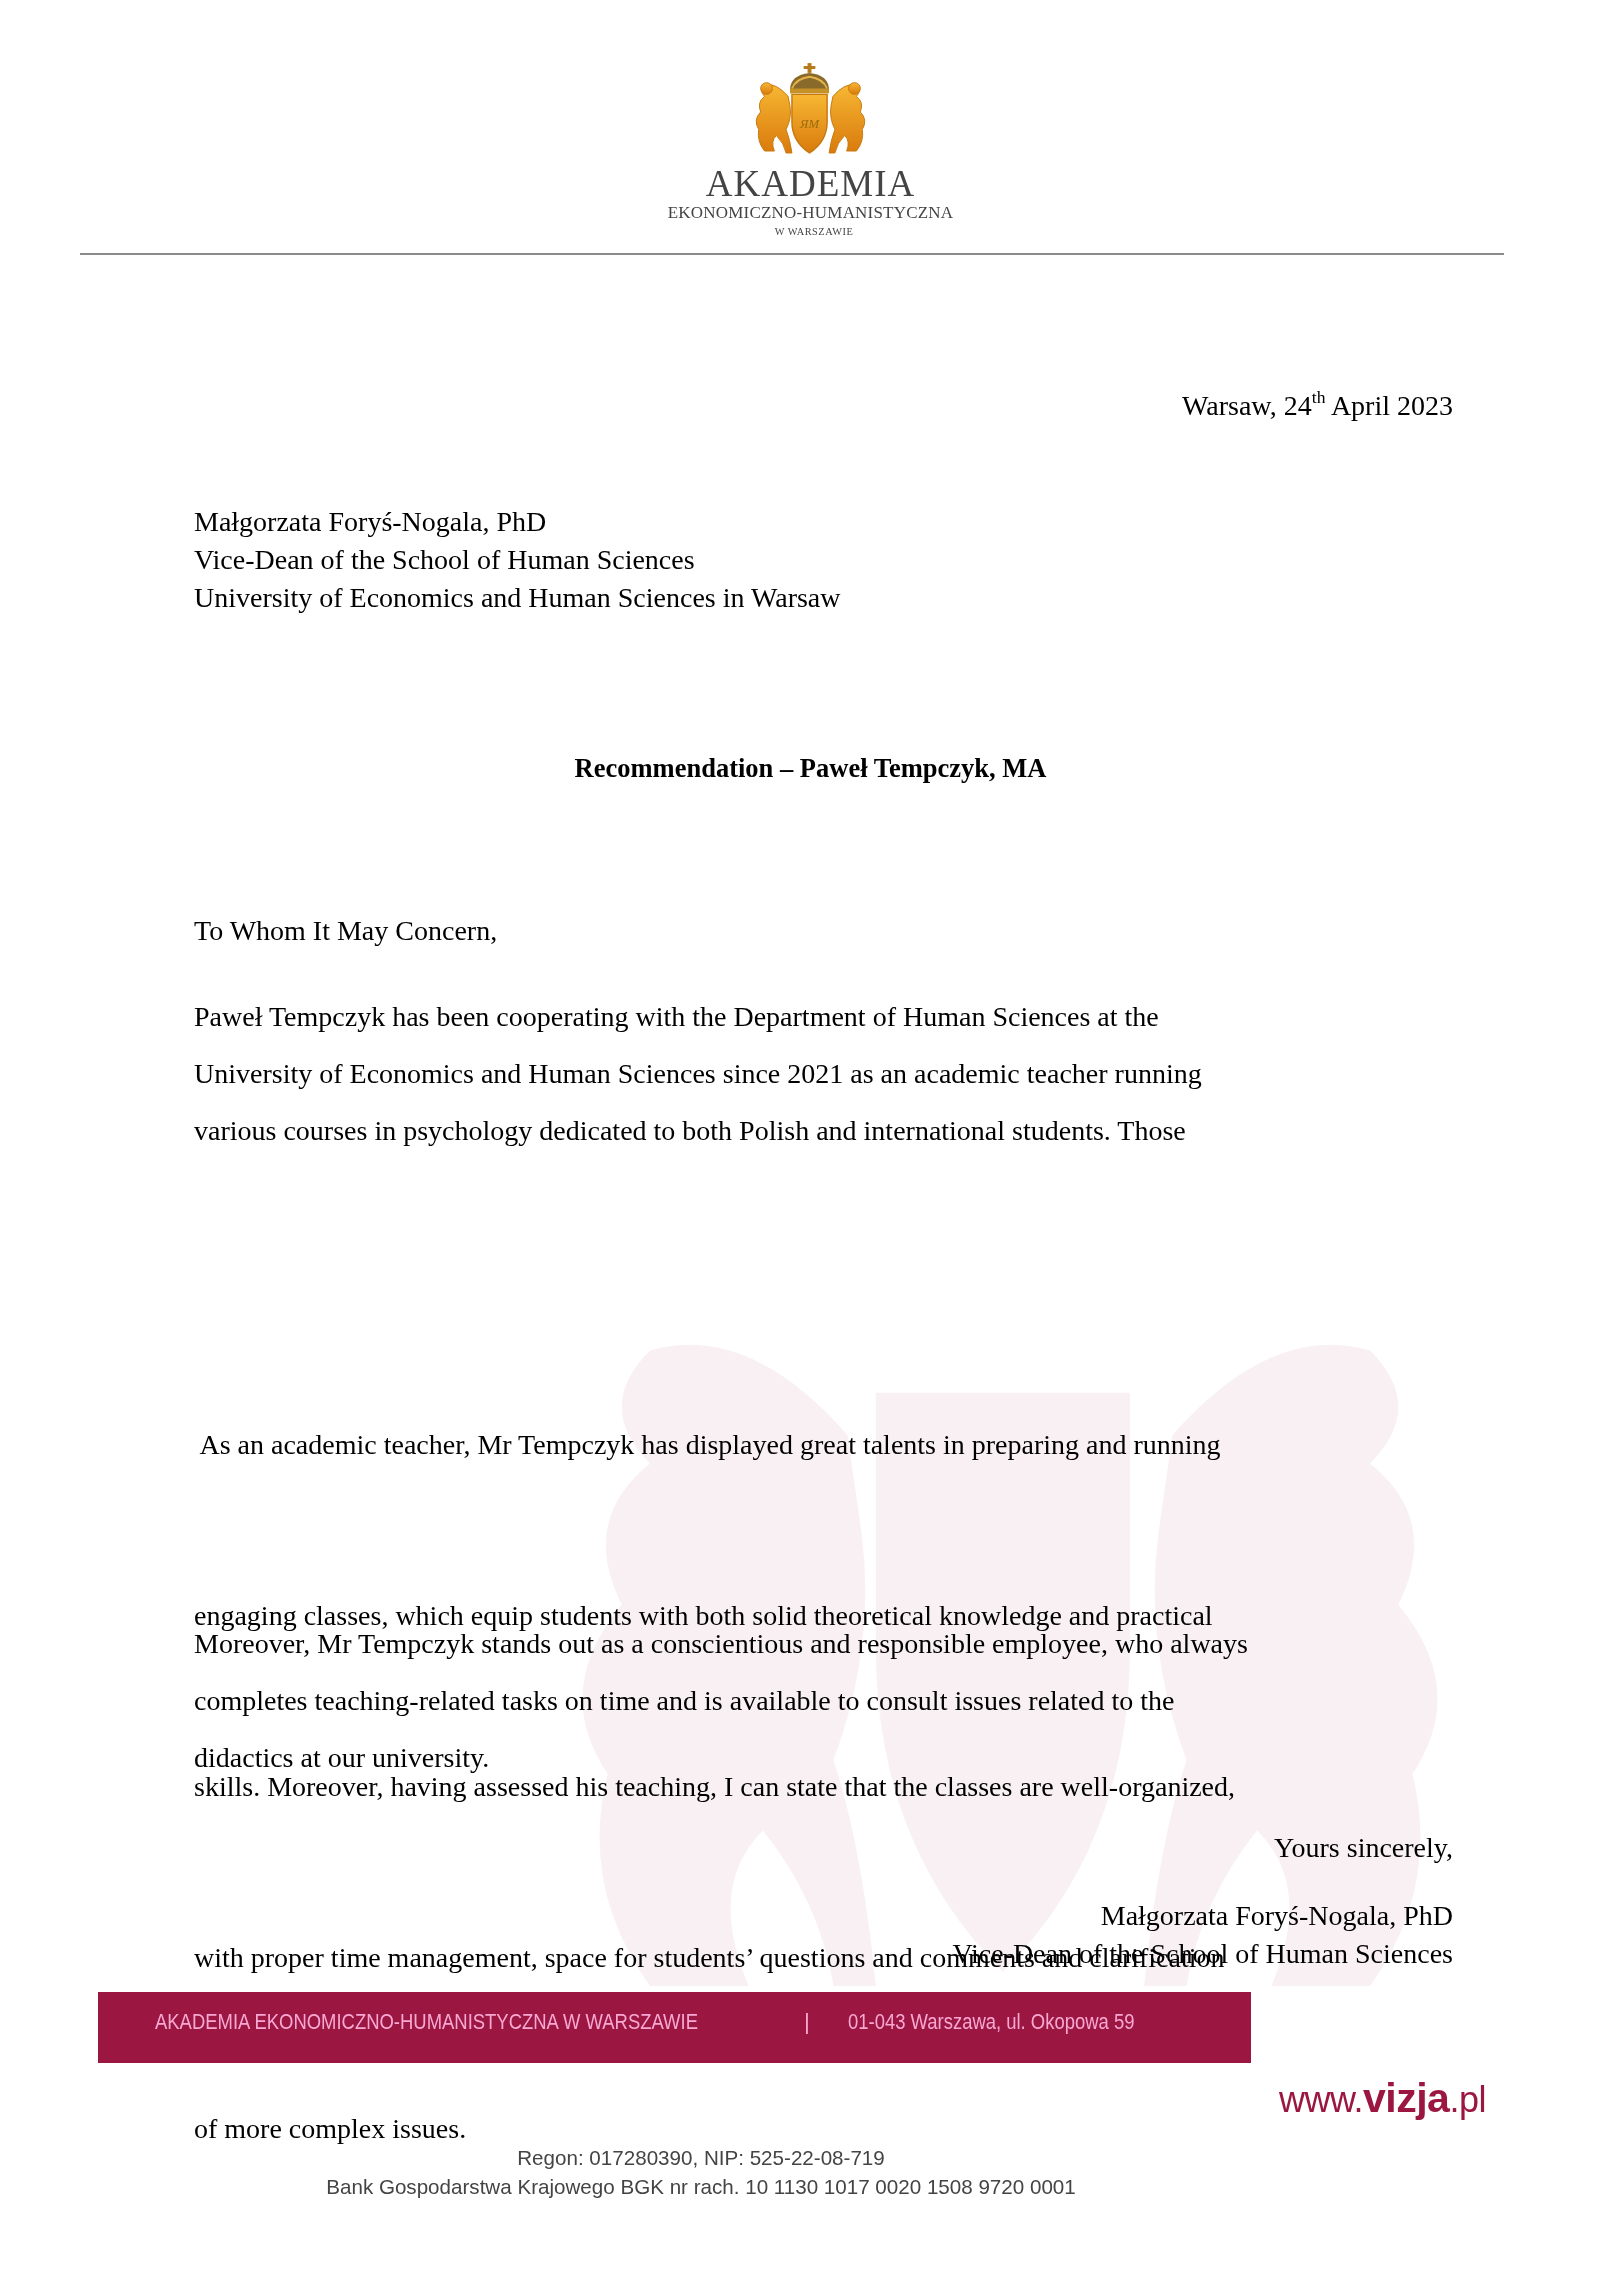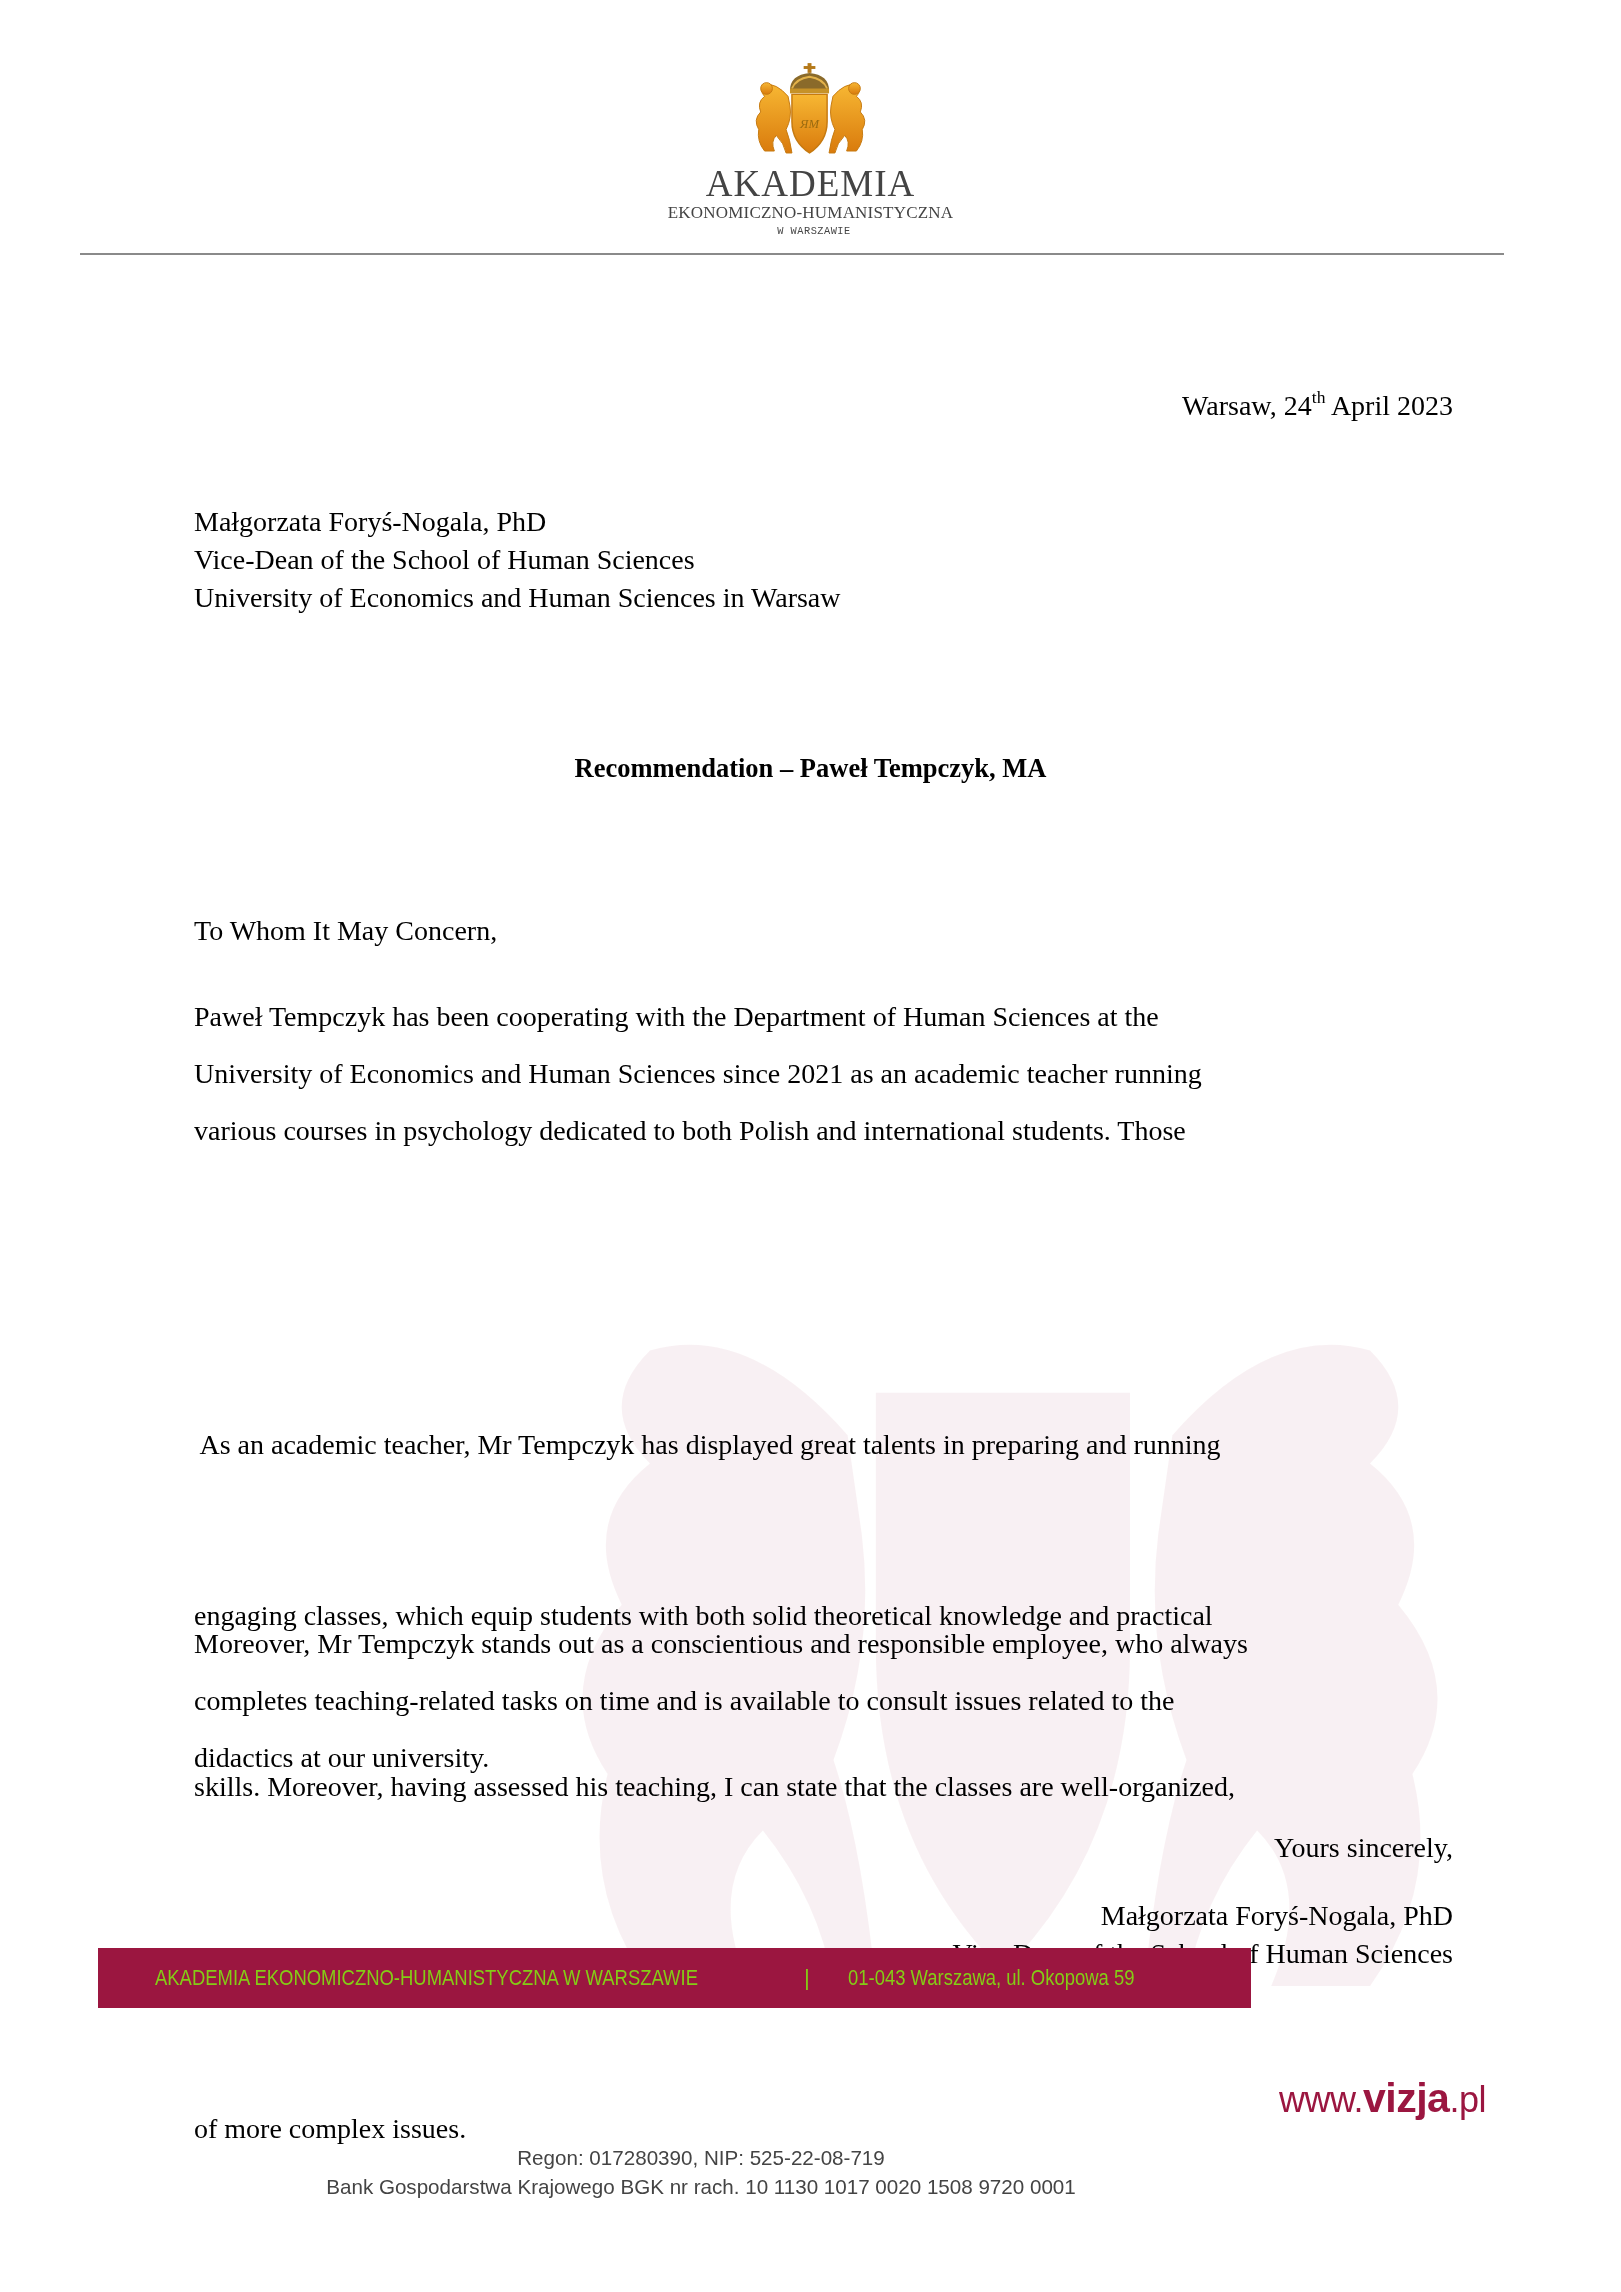--- a/index.html
+++ b/index.html
@@ -4,41 +4,41 @@
 <style>
   html, body { margin: 0; padding: 0; background: #ffffff; }
   body { width: 1621px; height: 2293px; position: relative; overflow: hidden; font-family: "Liberation Serif", serif; color: #000; }
   .page { position: absolute; left: 0; top: 0; width: 1621px; height: 2293px; padding-left: 8px; }
 
   
   .logo { position: absolute; left: 0; width: 1621px; top: 61px; text-align: center; }
   .crest { display: block; margin: 0 auto; width: 127px; height: 98px; }
   .logo-title { font-family: "Liberation Serif", serif; font-size: 37px; letter-spacing: 1px; color: #444; line-height: 37px; margin-top: 6px; }
   .logo-sub { font-family: "Liberation Serif", serif; font-size: 17px; color: #444; line-height: 21.6px; letter-spacing: 0.2px; }
-  .logo-sub2 { font-family: Liberation Mono, monospace; font-size: 10.3px; color: #444; line-height: 15.7px; letter-spacing: 0.5px; margin-left: 7px; }
+  .logo-sub2 { font-family: Liberation Serif, serif; font-size: 10.3px; color: #444; line-height: 15.7px; letter-spacing: 0.5px; margin-left: 7px; }
   .rule { position: absolute; left: 80px; width: 1424px; top: 253px; height: 2px; background: #8a8a8a; }
 
   
   .watermark { position: absolute; left: 510px; top: 1294px; width: 1000px; height: 706px; opacity: 0.06; pointer-events: none; }
 
   .text { position: absolute; font-size: 28px; line-height: 37px; white-space: nowrap; }
   .date { right: 176px; top: 387px; }
   .date sup { font-size: 17.6px; vertical-align: 0; position: relative; top: -11.8px; }
   .addressee { left: 194px; top: 503px; line-height: 38px; }
   .subject { left: 0; width: 1621px; text-align: center; top: 750px; font-weight: bold; font-size: 26.5px; }
   .salutation { left: 194px; top: 912px; }
   .para { position: absolute; left: 194px; font-size: 28px; line-height: 57px; white-space: nowrap; }
   .p1 { top: 988px; }
   .p2 { top: 1302px; }
   .p3 { top: 1615px; }
   .closing { right: 176px; top: 1829px; margin-left: 17px; }
   .signature { right: 176px; top: 1897px; text-align: right; line-height: 38px; }
 
   
-  .band { position: absolute; left: 98px; top: 1948px; width: 1153px; height: 60px; background: #9b1640; color: #84cc16; font-family: "Liberation Sans", sans-serif; font-size: 22.5px; line-height: 60px; white-space: nowrap; }
+  .band { position: absolute; left: 98px; top: 1992px; width: 1153px; height: 71px; background: #9b1640; color: #f9a8d4; font-family: "Liberation Sans", sans-serif; font-size: 22.5px; line-height: 60px; white-space: nowrap; }
   .band span { display: inline-block; }
   .band .org { margin-left: 57px; transform: scaleX(0.82); transform-origin: left center; }
   .band .sep { position: absolute; left: 706px; }
   .band .addr { position: absolute; left: 750px; transform: scaleX(0.82); transform-origin: left center; }
   .url { position: absolute; left: 1279px; top: 2070px; font-family: "Liberation Sans", sans-serif; color: #9b1640; font-size: 36px; line-height: 57px; letter-spacing: -0.5px; }
   .url .bold { font-weight: bold; font-size: 41px; }
   .reg { position: absolute; left: 0; width: 1402px; text-align: center; font-family: "Liberation Sans", sans-serif; color: #444; font-size: 20.6px; line-height: 29px; }
   .reg1 { top: 2143px; }
   .reg2 { top: 2172px; }
 </style>

